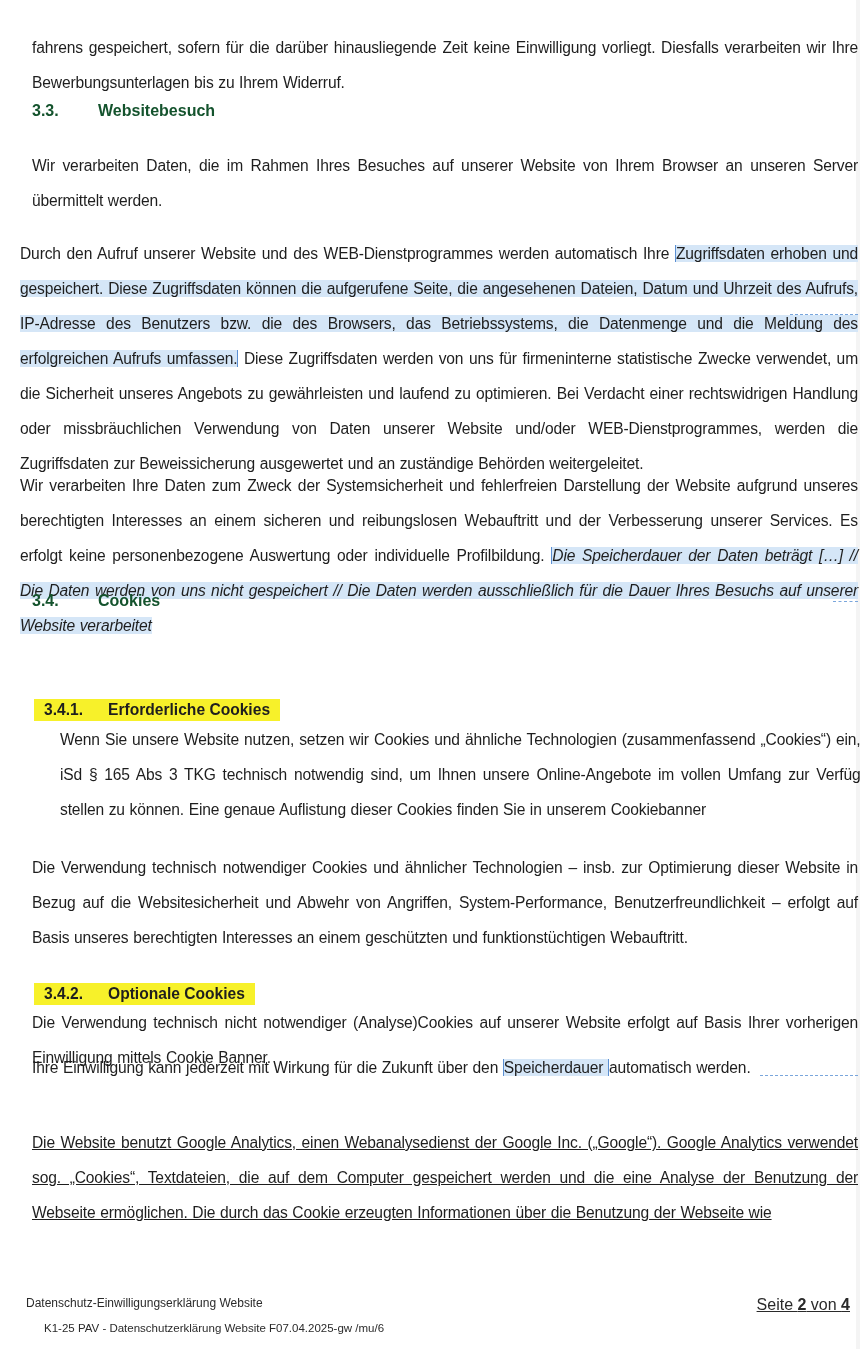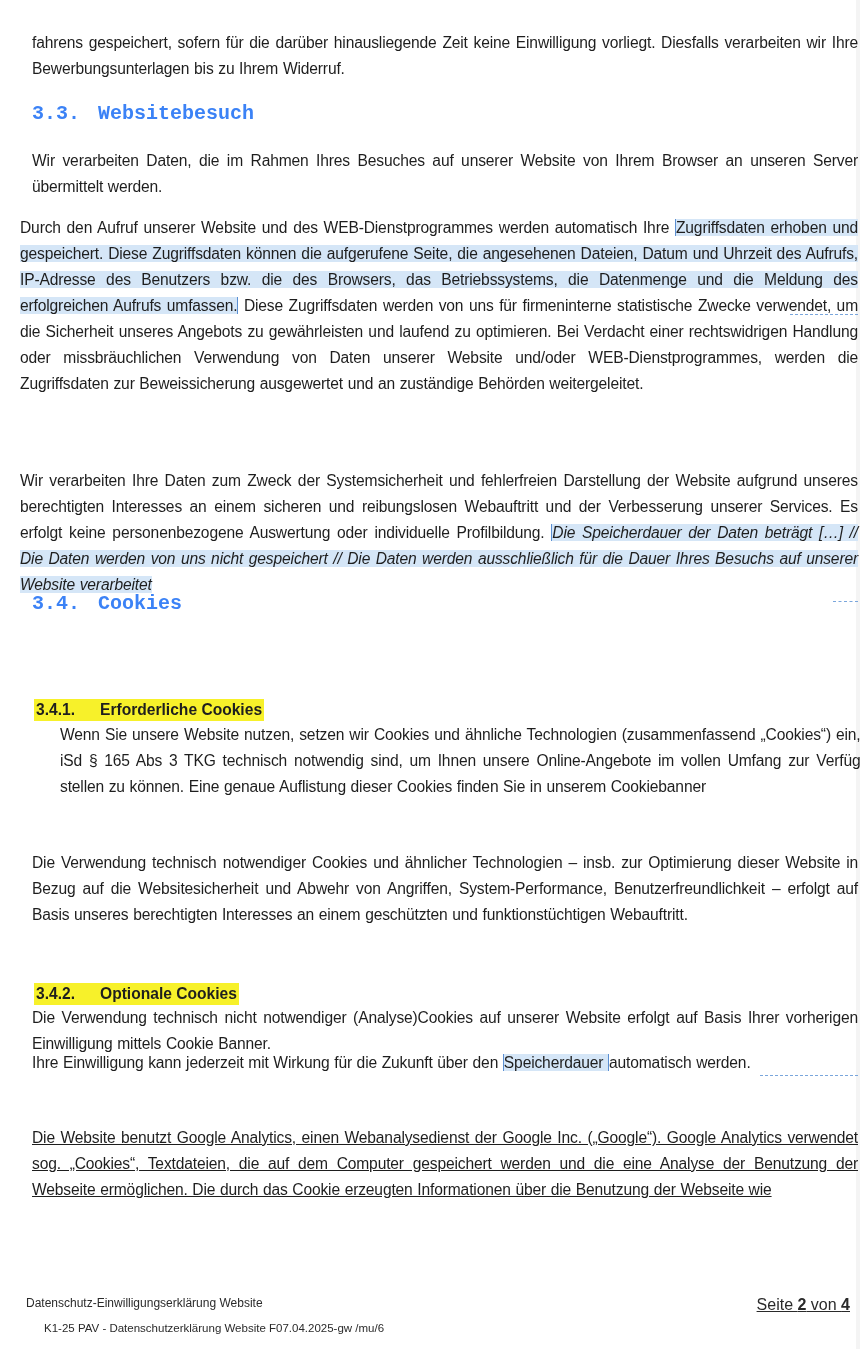--- a/index.html
+++ b/index.html
@@ -2,31 +2,31 @@
 <html><head>
 <meta charset="utf-8">
 <style>
   html, body { margin: 0; padding: 0; background: #ffffff; }
   body {
     width: 860px; height: 1349px; position: relative; overflow: hidden;
     font-family: "Liberation Sans", sans-serif; color: #1e1e1e;
   }
   .p {
     position: absolute; left: 32px; width: 826px;
-    font-size: 15.6px; line-height: 26px; text-align: justify;
+    font-size: 15.6px; line-height: 35px; text-align: justify;
     letter-spacing: -0.15px; word-spacing: 0.5px;
   }
   .p.wide { left: 20px; width: 838px; }
   .h {
-    position: absolute; left: 32px; font-size: 20px; font-weight: bold; color: #3b82f6; font-family: Liberation Mono, monospace;
+    position: absolute; left: 32px; font-size: 16px; font-weight: bold; color: #14532d;
   }
   .h .num { display: inline-block; width: 66px; }
   .sub {
     position: absolute; left: 34px; font-size: 15.6px; font-weight: bold;
-    background: #f7f12a; padding: 0 2px; line-height: 22px;
+    background: #f7f12a; padding: 0 10px; line-height: 22px;
   }
   .sub .num { display: inline-block; width: 64px; }
   .hl { background: #d5e6f7; }
   .it { font-style: italic; }
   .cursor { border-left: 1.5px solid #5b8fd2; }
   .dash {
     position: absolute; height: 0; border-top: 1.5px dashed #7aa6dc;
   }
   .footer-title { position: absolute; left: 26px; top: 1296px; font-size: 12px; color: #2a2a2a; }
   .footer-sub { position: absolute; left: 26px; top: 1322px; font-size: 11.5px; color: #2a2a2a; padding-left: 18px; }
@@ -40,21 +40,21 @@
 <div class="margin-shade"></div>
 
 <div class="p" style="top:30px;">fahrens gespeichert, sofern für die darüber hinausliegende Zeit keine Einwilligung vorliegt. Diesfalls verarbeiten wir Ihre Bewerbungsunterlagen bis zu Ihrem Widerruf.</div>
 
 <div class="h" style="top:102px;">
   <span class="num">3.3.</span><span>Websitebesuch</span>
 </div>
 
 <div class="p" style="top:148px;">Wir verarbeiten Daten, die im Rahmen Ihres Besuches auf unserer Website von Ihrem Browser an unseren Server übermittelt werden.</div>
 
-<div class="p wide" style="top:215px;">
+<div class="p wide" style="top:236px;">
   <span>Durch den Aufruf unserer Website und des WEB-Dienstprogrammes werden automatisch Ihre </span><span class="hl cursor">Zugriffsdaten erhoben und gespeichert. Diese Zugriffsdaten können die aufgerufene Seite, die angesehenen Dateien, Datum und Uhrzeit des Aufrufs, IP-Adresse des Benutzers bzw. die des Browsers, das Betriebssystems, die Datenmenge und die Meldung des erfolgreichen Aufrufs umfassen.</span><span class="cursor"> Diese Zugriffsdaten werden von uns für firmeninterne statistische Zwecke verwendet, um die Sicherheit unseres Angebots zu gewährleisten und laufend zu optimieren. Bei Verdacht einer rechtswidrigen Handlung oder missbräuchlichen Verwendung von Daten unserer Website und/oder WEB-Dienstprogrammes, werden die Zugriffsdaten zur Beweissicherung ausgewertet und an zuständige Behörden weitergeleitet.</span>
 </div>
 <div class="dash" style="left:790px; top:314px; width:68px;"></div>
 
 <div class="p wide" style="top:468px;">
   <span>Wir verarbeiten Ihre Daten zum Zweck der Systemsicherheit und fehlerfreien Darstellung der Website aufgrund unseres berechtigten Interesses an einem sicheren und reibungslosen Webauftritt und der Verbesserung unserer Services. Es erfolgt keine personenbezogene Auswertung oder individuelle Profilbildung. </span><span class="hl it cursor">Die Speicherdauer der Daten beträgt […]  // Die Daten werden von uns nicht gespeichert // Die Daten werden ausschließlich für die Dauer Ihres Besuchs auf unserer Website verarbeitet</span>
 </div>
 <div class="dash" style="left:833px; top:601px; width:25px;"></div>
 
 <div class="h" style="top:592px;">

